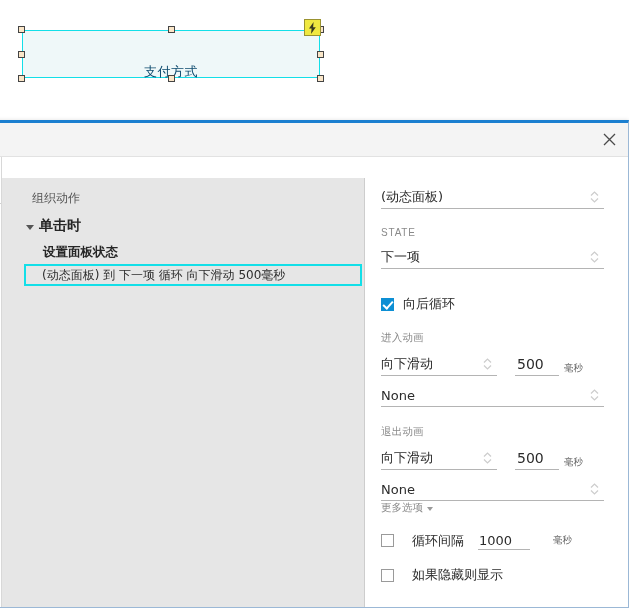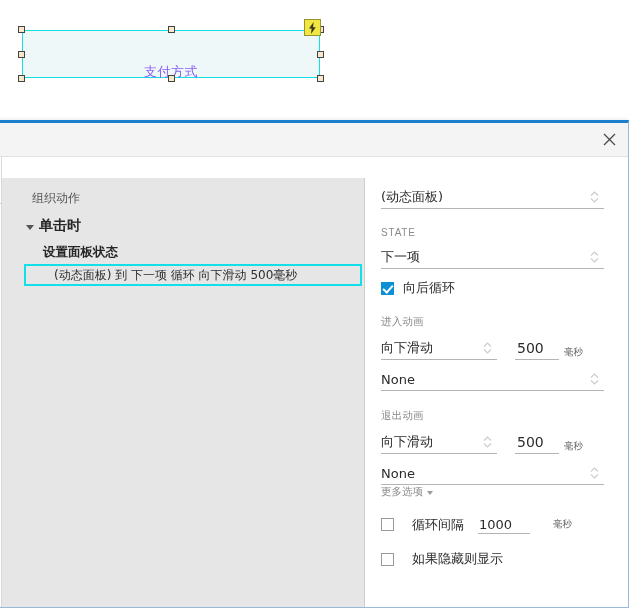--- a/index.html
+++ b/index.html
@@ -36,21 +36,21 @@
     width: 298px; height: 48px;
     background: #eff8f9;
     border: 1px solid #13dfe8;
     box-sizing: border-box;
     display: flex;
     align-items: center;
     justify-content: center;
   }
   #widget-label {
     font-size: 13px;
-    color: #8b5cf6;
+    color: #0c4a6e;
     font-family: "DejaVu Sans", "Liberation Sans", sans-serif;
     letter-spacing: .5px;
     margin-top: 36px;
   }
   .handle {
     position: absolute;
     width: 7px; height: 7px;
     background: #fae6c8;
     border: 1px solid #444;
     box-sizing: border-box;
@@ -182,21 +182,21 @@
     left: 22px; top: 86px;
     width: 338px; height: 22px;
     border: 2px solid #13dfe8;
     box-sizing: border-box;
     background: #e6e6e6;
     display: flex;
     align-items: center;
     cursor: pointer;
   }
   #action-item-text {
-    padding-left: 28px;
+    padding-left: 16px;
     font-size: 12px;
     color: #2d2d2d;
     font-family: "DejaVu Sans", "Liberation Sans", sans-serif;
     white-space: nowrap;
   }
 
   
   #settings-panel {
     position: absolute;
     left: 372px; top: 21px;
@@ -242,21 +242,21 @@
     right: 4px; top: 3px;
     width: 11px; height: 16px;
     opacity: .42;
   }
   .spinner svg { display: block; }
 
   .cb-row {
     display: flex;
     align-items: center;
     gap: 9px;
-    margin-top: 10px;
+    margin-top: 26px;
     cursor: pointer;
   }
   .cb {
     width: 13px; height: 13px;
     box-sizing: border-box;
     border: 1px solid #9a9a9a;
     background: #fff;
     flex: 0 0 auto;
     position: relative;
   }

